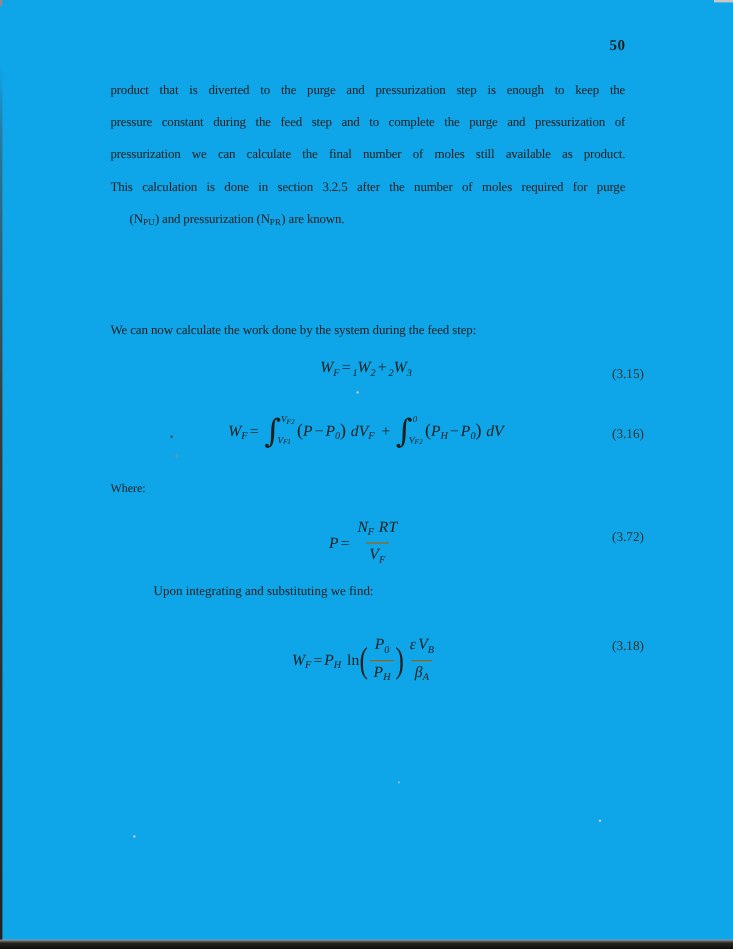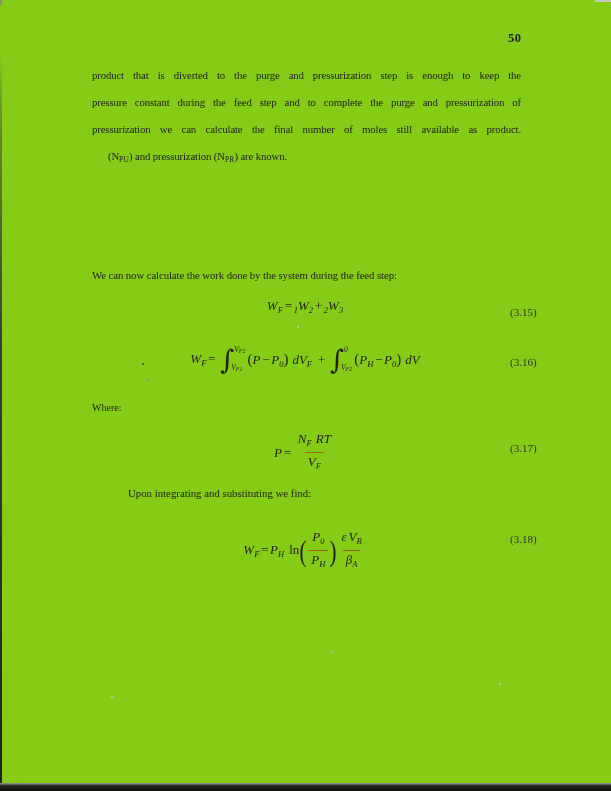--- a/index.html
+++ b/index.html
@@ -1,18 +1,18 @@
 <!DOCTYPE html>
 <html><head>
 <meta charset="utf-8">
 <style>
   html,body { margin:0; padding:0; background:#e8e8e6; }
   .page {
     position:relative; width:611px; height:791px;
-    background:#84cc16; overflow:hidden;
+    background:#0ea5e9; overflow:hidden;
     font-family:"Liberation Serif", serif; color:#211f1c;
   }
   
   .pagenum {
     position:absolute; top:31px; left:508px;
     font-size:12.5px; font-weight:bold; letter-spacing:.4px;
   }
   
   .para1 {
     position:absolute; top:62px; left:92px; width:429px;
@@ -74,20 +74,21 @@
 <body>
 
 <div class="page">
 
   <div class="pagenum">50</div>
 
   <div class="para1">
     <div class="jline">product that is diverted to the purge and pressurization step is enough to keep the</div>
     <div class="jline">pressure constant during the feed step and to complete the purge and pressurization of</div>
     <div class="jline">pressurization we can calculate the final number of moles still available as product.</div>
+    <div class="jline">This calculation is done in section 3.2.5 after the number of moles required for purge</div>
     <div class="lastline"><span>(N</span><span class="ssub">PU</span><span>) and pressurization (N</span><span class="ssub">PR</span><span>) are known.</span></div>
   </div>
 
   <div class="para2">We can now calculate the work done by the system during the feed step:</div>
 
   <div class="eq e315">
     <span class="grp"><span>W</span><span class="vsub">F</span><span class="op">=</span><span class="presub">1</span><span>W</span><span class="vsub">2</span><span class="op">+</span><span class="presub">2</span><span>W</span><span class="vsub">3</span></span>
   </div>
   <div class="eqlabel l315">(3.15)</div>
 
@@ -114,21 +115,21 @@
 
   <div class="where">Where:</div>
 
   <div class="eq e317">
     <span class="grp"><span>P</span><span class="op">=</span></span>
     <span class="frac">
       <span class="fnum"><span>N</span><span class="vsub">F</span><span class="sp"></span><span>RT</span></span>
       <span class="fden"><span>V</span><span class="vsub">F</span></span>
     </span>
   </div>
-  <div class="eqlabel l317">(3.17)</div>
+  <div class="eqlabel l317">(3.72)</div>
 
   <div class="upon">Upon integrating and substituting we find:</div>
 
   <div class="eq e318">
     <span class="grp"><span>W</span><span class="vsub">F</span><span class="op">=</span><span>P</span><span class="vsub">H</span><span class="sp"></span><span class="op" style="font-style:normal">ln</span></span>
     <span class="bigp">(</span>
     <span class="frac">
       <span class="fnum"><span>P</span><span class="vsub">0</span></span>
       <span class="fden"><span>P</span><span class="vsub">H</span></span>
     </span>

